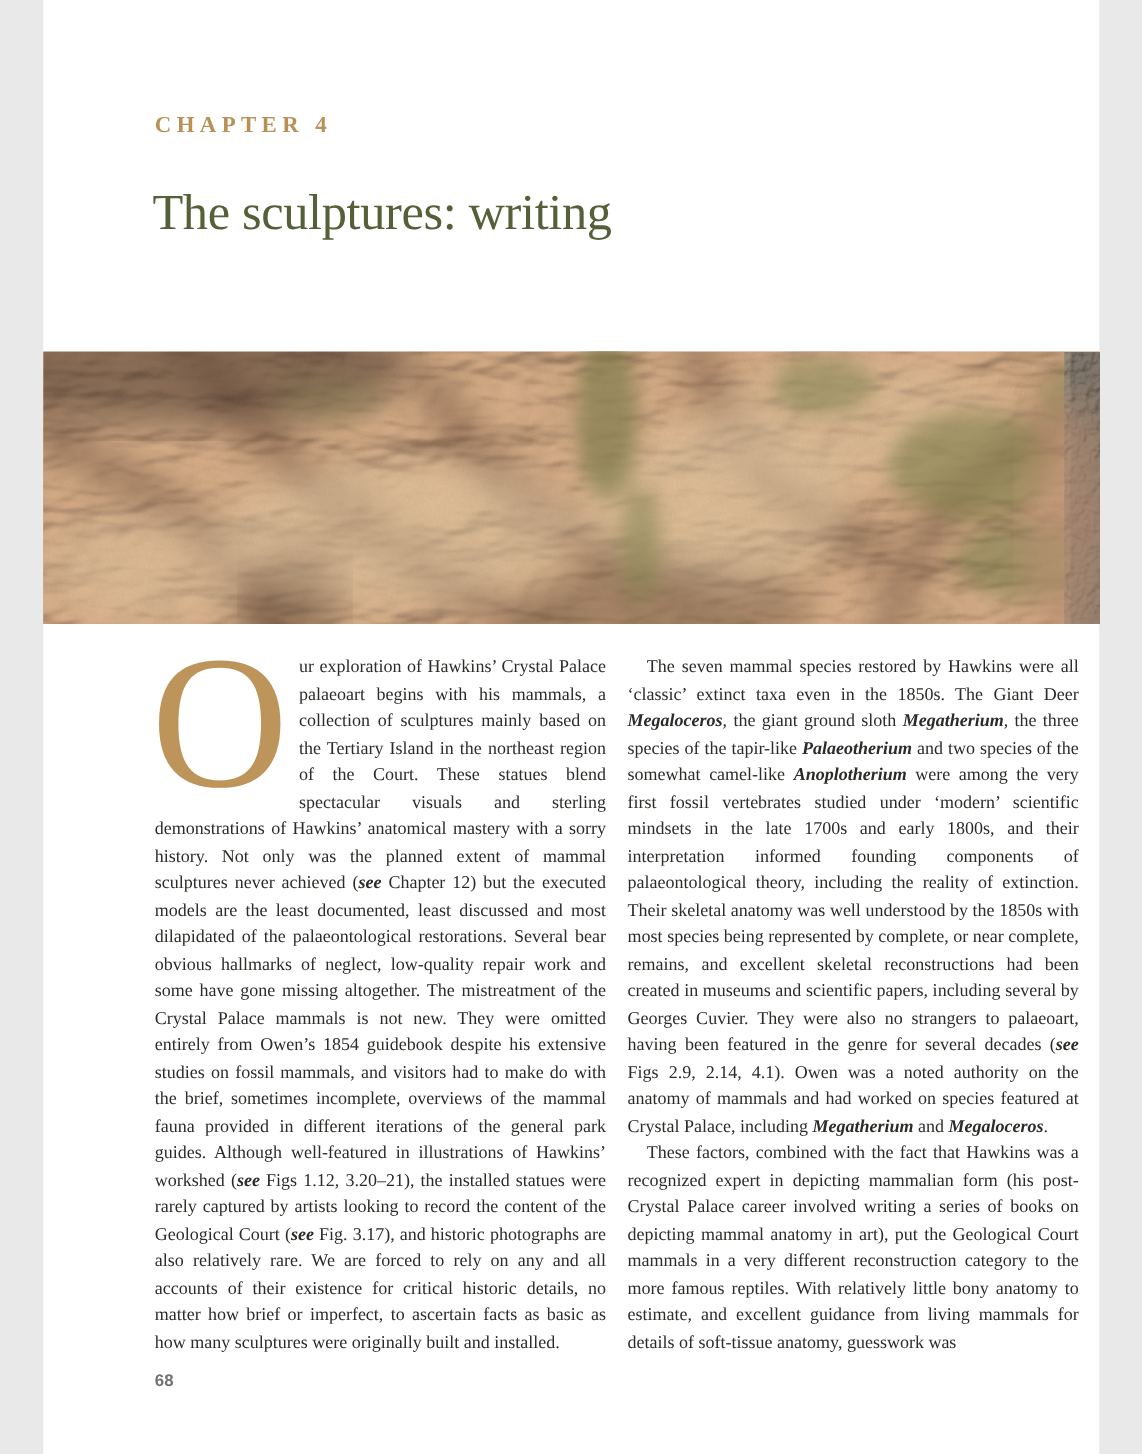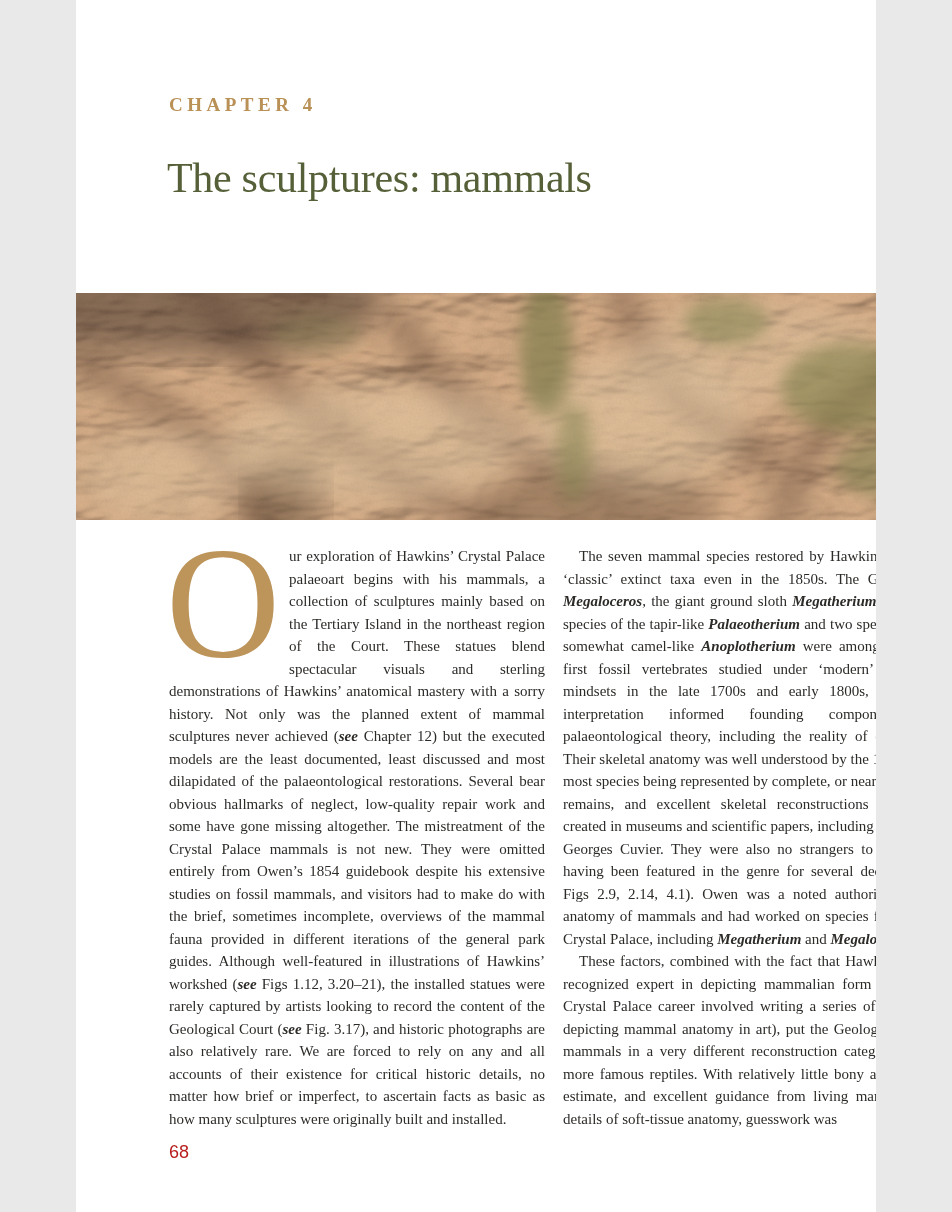--- a/index.html
+++ b/index.html
@@ -1,18 +1,18 @@
 <!DOCTYPE html>
 <html lang="en"><head>
 <meta charset="utf-8">
 <style>
   html,body{margin:0;padding:0;background:#e9e9e9;}
   .page{
     position:relative;
-    width:800px;height:1212px;
+    width:880px;height:1212px;
     margin:0 auto;
     background:#ffffff;
     overflow:hidden;
     font-family:"Liberation Serif","DejaVu Serif",serif;
   }
   .chapter-label{
     position:absolute;left:93px;top:94px;
     font-size:19px;font-weight:bold;
     letter-spacing:4.5px;
     color:#b99055;
@@ -48,33 +48,33 @@
     float:left;
     font-size:158px;line-height:112px;
     height:112px;
     margin:2px 9px 0 -3px;
     color:#bd9459;
     font-family:"Liberation Serif","DejaVu Serif",serif;
   }
   .folio{
     position:absolute;left:93px;top:1142px;
     font-family:"Liberation Sans","DejaVu Sans",sans-serif;
-    font-size:18px;font-weight:normal;
-    color:#b91c1c;
+    font-size:14px;font-weight:bold;
+    color:#737373;
   }
   i{font-style:italic;font-weight:bold;}
 </style>
 </head>
 <body>
 
 <div class="page">
 
   <div class="chapter-label">CHAPTER 4</div>
 
-  <h1 class="page-title">The sculptures: mammals</h1>
+  <h1 class="page-title">The sculptures: writing</h1>
 
   <figure class="banner">
     <svg viewBox="0 0 952 227" preserveAspectRatio="none" xmlns="http://www.w3.org/2000/svg" aria-hidden="true">
       <defs>
         <filter id="relief" x="-5%" y="-5%" width="110%" height="110%">
           <feTurbulence type="fractalNoise" baseFrequency="0.008 0.018" numOctaves="4" seed="11" result="t"></feTurbulence>
           <feDiffuseLighting in="t" lighting-color="#dbb993" surfaceScale="18" diffuseConstant="1.15">
             <feDistantLight azimuth="230" elevation="58"></feDistantLight>
           </feDiffuseLighting>
         </filter>

